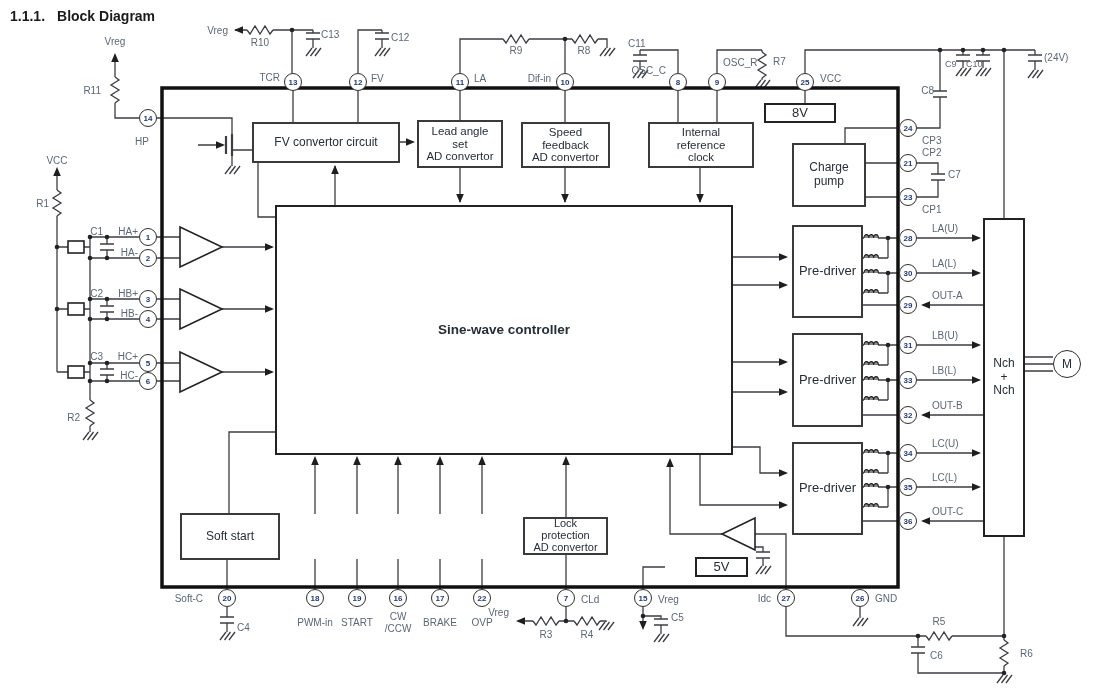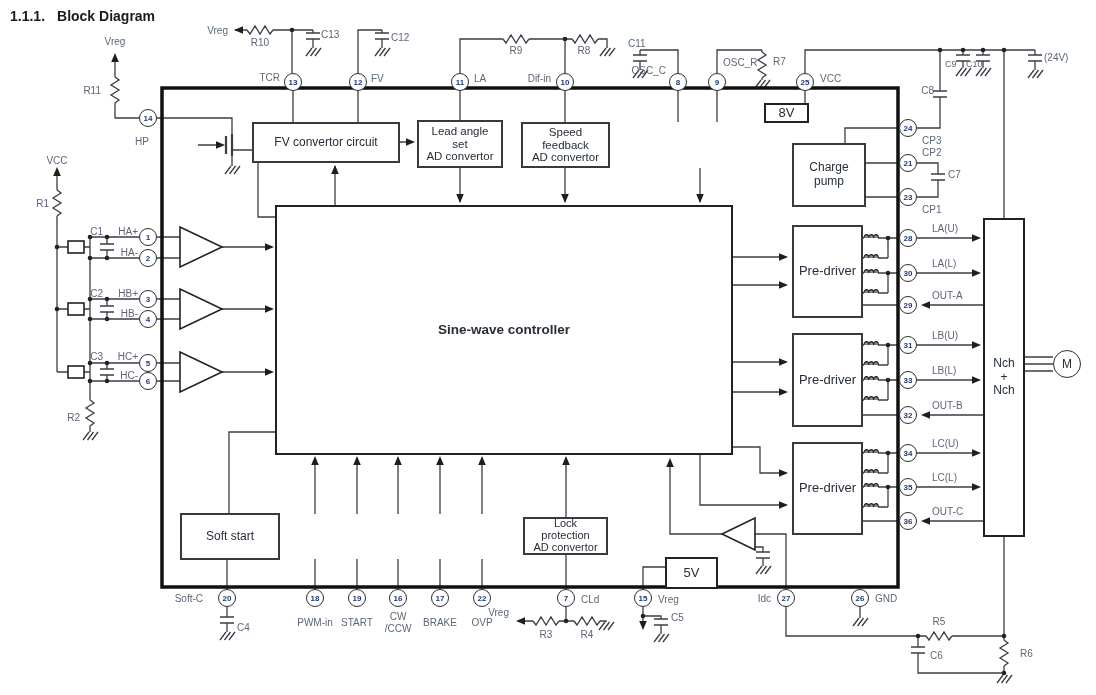--- a/index.html
+++ b/index.html
@@ -261,21 +261,26 @@
   <div class="blk f115" style="left:417px;top:120px;width:86px;height:48px">
     <span>Lead angle</span>
     <span>set</span>
     <span>AD convertor</span>
   </div>
   <div class="blk f115" style="left:521px;top:122px;width:89px;height:46px">
     <span>Speed</span>
     <span>feedback</span>
     <span>AD convertor</span>
   </div>
-  <div class="blk f13" style="left:764px;top:103px;width:45px;height:20px;border-color:#222">
+  <div class="blk f115" style="left:648px;top:122px;width:106px;height:46px">
+    <span>Internal</span>
+    <span>reference</span>
+    <span>clock</span>
+  </div>
+  <div class="blk f13" style="left:764px;top:103px;width:72px;height:20px;border-color:#222">
       <span>8V</span>
     </div>
   <div class="blk bold" style="left:275px;top:205px;width:458px;height:250px">
       <span>Sine-wave controller</span>
     </div>
   <div class="blk" style="left:792px;top:143px;width:74px;height:64px">
     <span>Charge</span>
     <span>pump</span>
   </div>
   <div class="blk f13" style="left:792px;top:225px;width:71px;height:93px">
@@ -288,21 +293,21 @@
       <span>Pre-driver</span>
     </div>
   <div class="blk" style="left:180px;top:513px;width:100px;height:47px">
       <span>Soft start</span>
     </div>
   <div class="blk f11" style="left:523px;top:517px;width:85px;height:38px">
     <span>Lock</span>
     <span>protection</span>
     <span>AD convertor</span>
   </div>
-  <div class="blk f13" style="left:665px;top:557px;width:53px;height:32px;border-color:#222">
+  <div class="blk f13" style="left:695px;top:557px;width:53px;height:20px;border-color:#222">
       <span>5V</span>
     </div>
   <div class="blk" style="left:983px;top:218px;width:42px;height:319px;border-color:#222">
     <span>Nch</span>
     <span>+</span>
     <span>Nch</span>
   </div>
   <div class="mcirc" style="left:1053px;top:350px">
       <span>M</span>
     </div>

